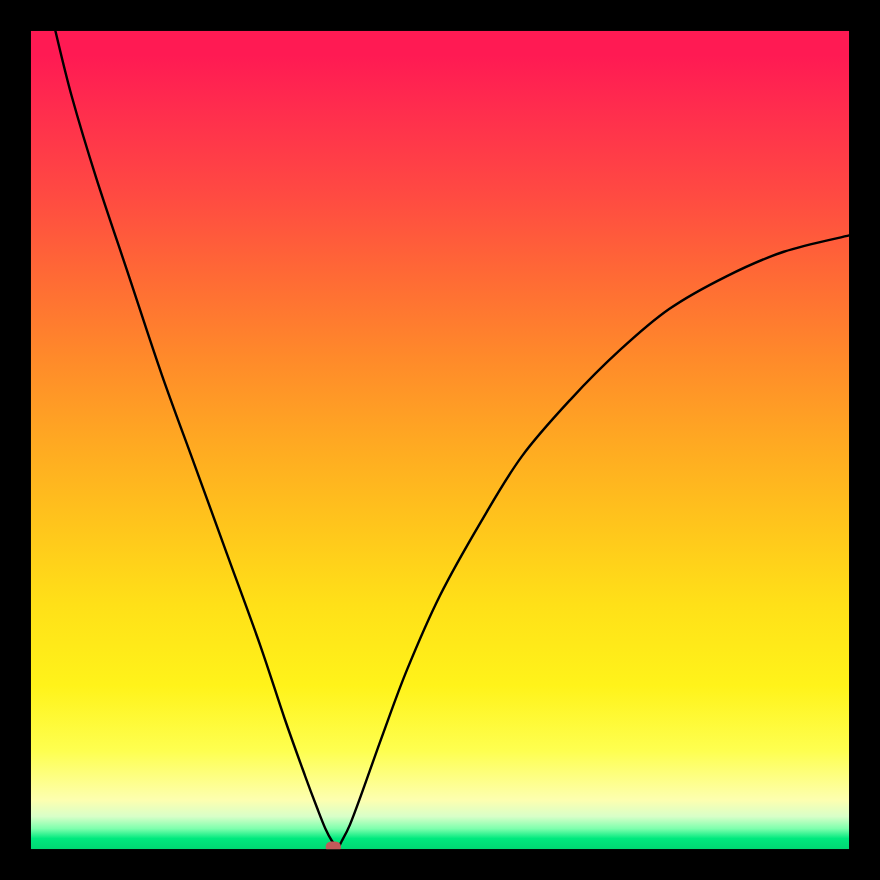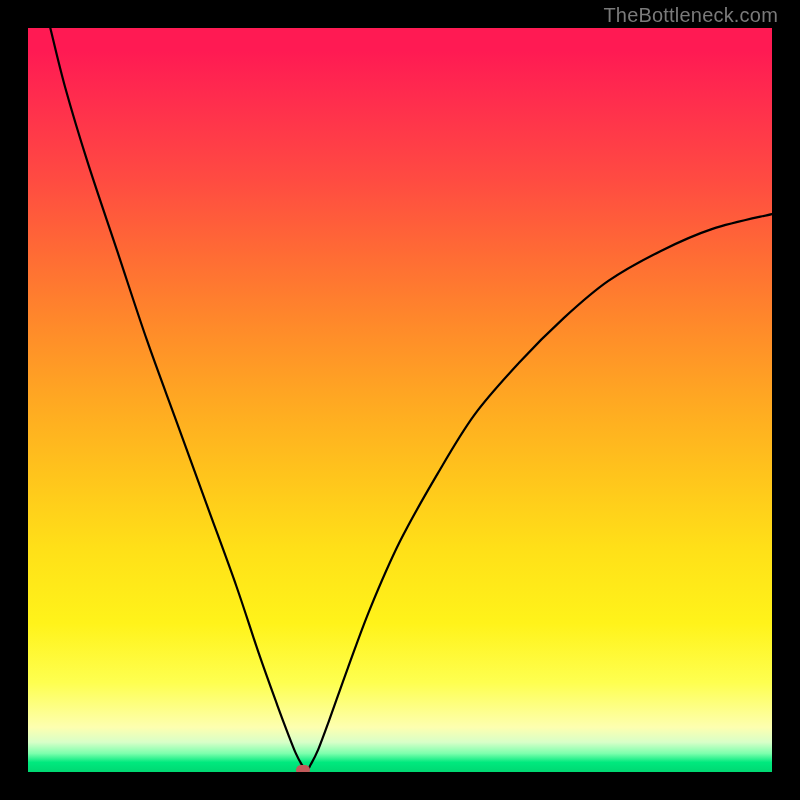--- a/index.html
+++ b/index.html
@@ -82,15 +82,14 @@
   <div class="plot-area">
     <div class="gradient-bg"></div>
 
     <svg class="curve" viewBox="0 0 744 744" preserveAspectRatio="none">
       <path id="curve-path" fill="none" stroke="#000" stroke-width="2.2" stroke-linecap="round" stroke-linejoin="round" d="M 22.32 0 C 24.8 9.919999999999996, 31.000000000000004 37.199999999999974, 37.2 59.51999999999998 C 43.400000000000006 81.83999999999999, 50.84 106.64000000000006, 59.52 133.92000000000007 C 68.2 161.20000000000007, 79.36 193.44000000000005, 89.28 223.20000000000005 C 99.2 252.96000000000004, 109.12 283.96000000000004, 119.04 312.48 C 128.96 341, 138.88000000000002 367.03999999999996, 148.8 394.32 C 158.72 421.6, 168.64 448.88, 178.56 476.16 C 188.48000000000002 503.44000000000005, 199.64000000000001 533.2, 208.32000000000002 558 C 217.00000000000003 582.8, 223.82 605.12, 230.64 624.96 C 237.45999999999998 644.8000000000001, 244.28 663.4, 249.24 677.04 C 254.20000000000002 690.68, 257.29999999999995 698.74, 260.4 706.8 C 263.5 714.8599999999999, 265.60799999999995 720.4399999999999, 267.84 725.4 C 270.072 730.36, 271.93199999999996 733.8319999999999, 273.792 736.56 C 275.652 739.288, 277.512 741.768, 279 741.768 C 280.488 741.768, 280.86 739.9079999999999, 282.72 736.56 C 284.58000000000004 733.212, 287.06000000000006 729.1199999999999, 290.16 721.68 C 293.26 714.24, 296.36 705.56, 301.32 691.92 C 306.28 678.28, 313.1 658.44, 319.92 639.84 C 326.74 621.24, 333.56 601.4, 342.24 580.3199999999999 C 350.92 559.2399999999999, 360.84 535.6800000000001, 372 513.36 C 383.16 491.04, 396.80000000000007 467.47999999999996, 409.20000000000005 446.4 C 421.6 425.32, 432.76 405.48, 446.4 386.88 C 460.03999999999996 368.28, 476.16 350.91999999999996, 491.04 334.79999999999995 C 505.92 318.67999999999995, 520.8 303.8, 535.68 290.16 C 550.56 276.52000000000004, 564.2 264.12, 580.32 252.95999999999998 C 596.44 241.79999999999998, 615.04 231.88000000000005, 632.4 223.20000000000005 C 649.76 214.52000000000004, 665.88 207.08, 684.48 200.88 C 703.08 194.67999999999998, 734.08 188.48, 744 186"></path>
     </svg>
 
     <div class="marker" id="marker" style="left: 268.28px; top: 736.768px; background: rgb(193, 90, 90);"></div>
   </div>
 
-  <div class="watermark">TheBottleneck.com</div>
 
 </div>
 
 </body></html>

